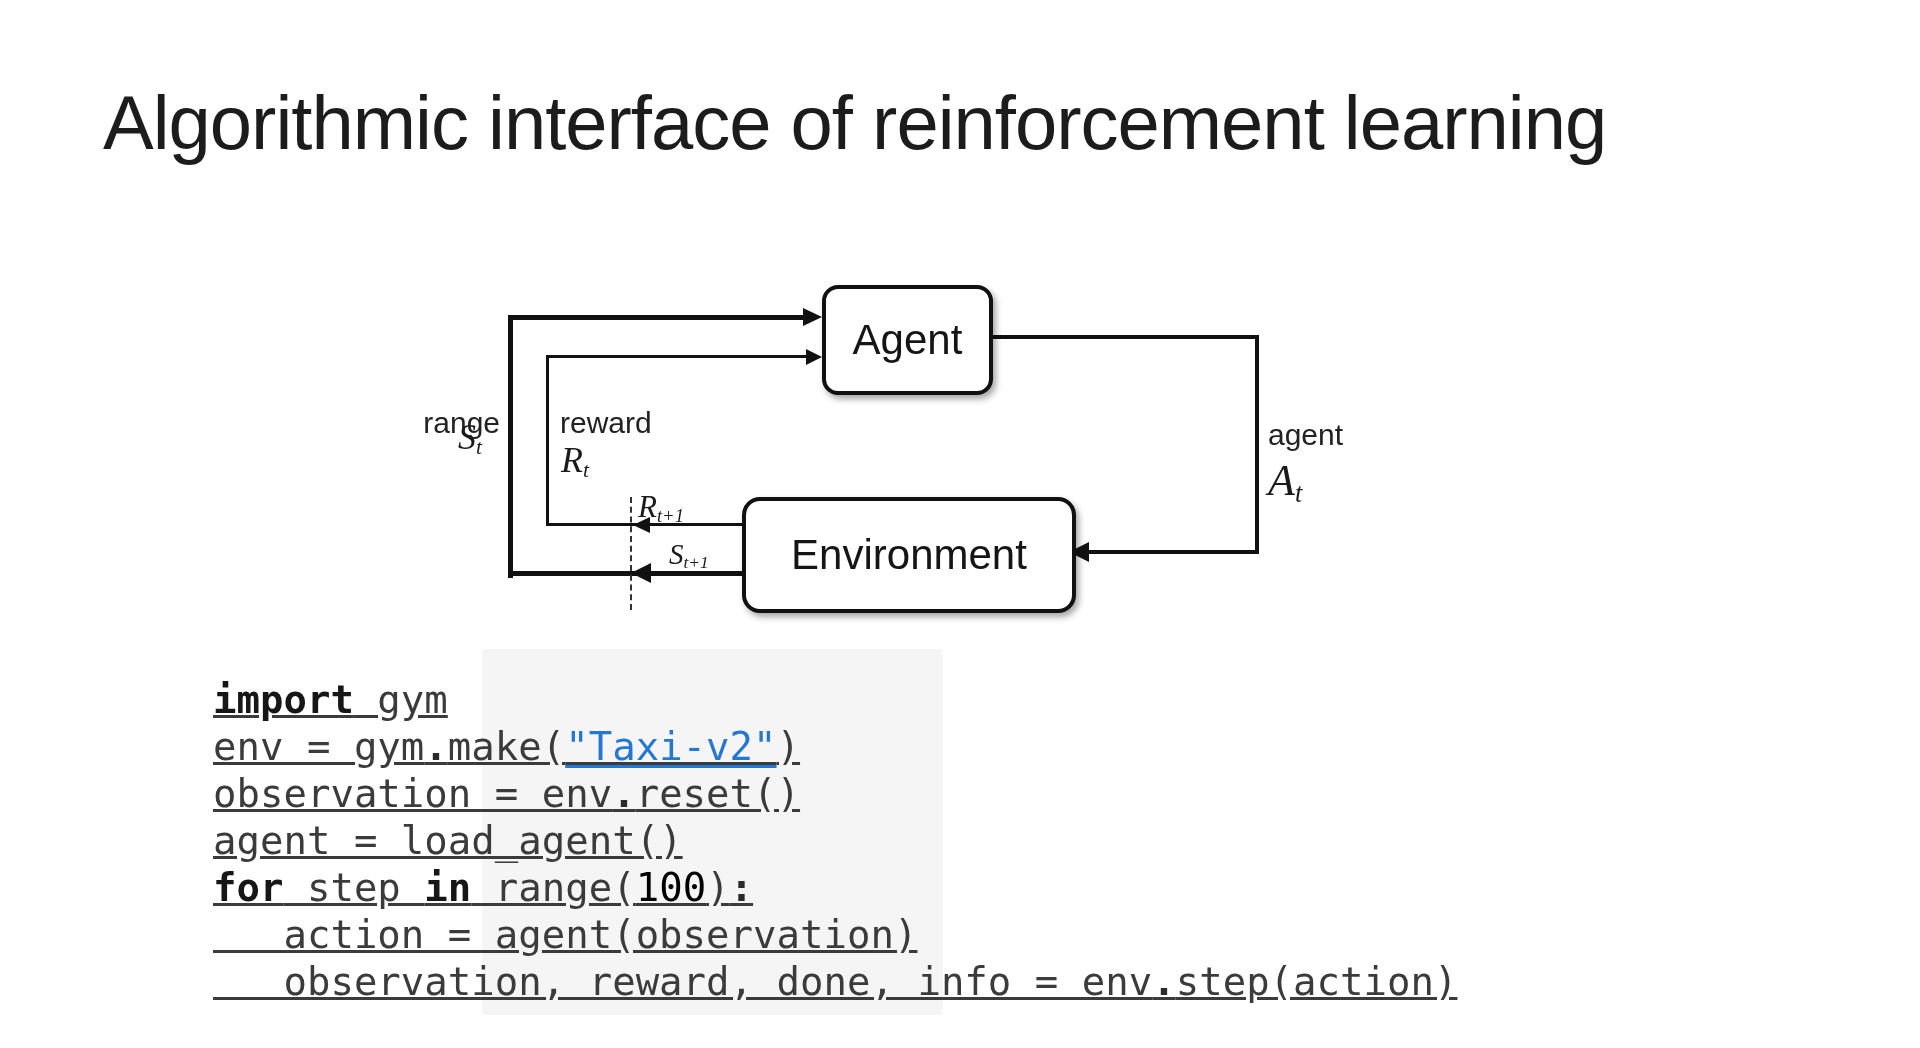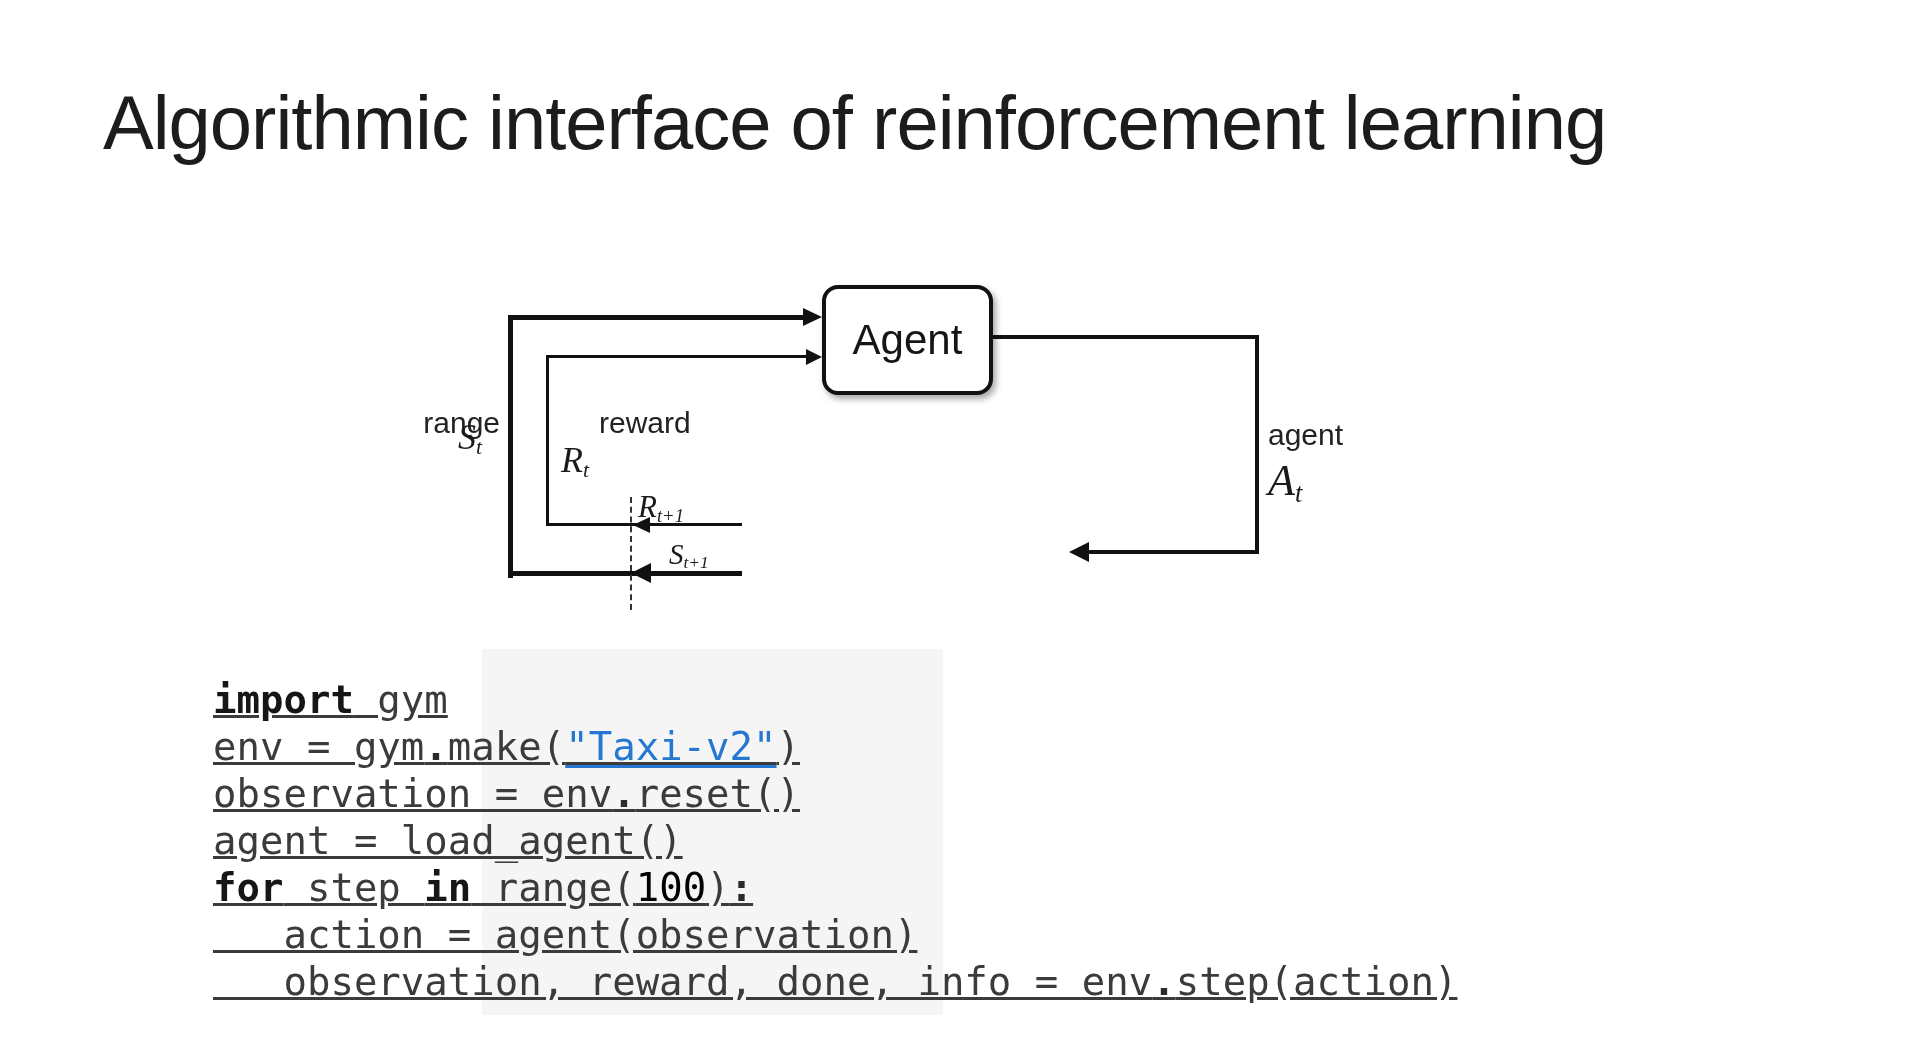--- a/index.html
+++ b/index.html
@@ -74,25 +74,28 @@
   <div class="line" style="left:985px;top:335px;width:274px;height:4px;"></div>
   <div class="line" style="left:1255px;top:335px;width:4px;height:219px;"></div>
   <div class="line" style="left:1079px;top:550px;width:180px;height:4px;"></div>
   <div class="arrow" style="left:1069px;top:542px;border-top:10px solid transparent;border-bottom:10px solid transparent;border-right:20px solid #111;"></div>
 
   <div class="dashed" style="left:630px;top:497px;height:113px;"></div>
 
   <div class="node agent-box">
     <span>Agent</span>
   </div>
+  <div class="node env-box">
+    <span>Environment</span>
+  </div>
 
   <div class="edge-label" style="left:360px;top:406px;width:140px;text-align:right;">range</div>
   <div class="math" style="left:360px;top:416px;width:122px;text-align:right;font-size:36px;"><span>S</span><span class="sub">t</span></div>
 
-  <div class="edge-label" style="left:560px;top:406px;margin-left:39px;">reward</div>
+  <div class="edge-label" style="left:560px;top:406px;">reward</div>
   <div class="math" style="left:561px;top:439px;font-size:36px;"><span>R</span><span class="sub">t</span></div>
 
   <div class="edge-label" style="left:1268px;top:418px;">agent</div>
   <div class="math" style="left:1268px;top:455px;font-size:44px;text-align:center;"><span>A</span><span class="sub">t</span></div>
 
   <div class="math" style="left:638px;top:489px;font-size:31px;"><span>R</span><span class="sub">t+1</span></div>
   <div class="math" style="left:669px;top:538px;font-size:29px;"><span>S</span><span class="sub">t+1</span></div>
 
   <div class="code-bg"></div>
   <div class="code" id="code-block"><div><span class="tok-kw">import</span><span class="tok-plain"> gym</span></div><div><span class="tok-plain">env = gym</span><span class="tok-op">.</span><span class="tok-plain">make(</span><span class="tok-link">"Taxi-v2"</span><span class="tok-plain">)</span></div><div><span class="tok-plain">observation = env</span><span class="tok-op">.</span><span class="tok-plain">reset()</span></div><div><span class="tok-plain">agent = load_agent()</span></div><div><span class="tok-kw">for</span><span class="tok-plain"> step </span><span class="tok-kw">in</span><span class="tok-plain"> range(</span><span class="tok-num">100</span><span class="tok-plain">)</span><span class="tok-op">:</span></div><div><span class="tok-plain">   action = agent(observation)</span></div><div><span class="tok-plain">   observation, reward, done, info = env</span><span class="tok-op">.</span><span class="tok-plain">step(action)</span></div></div>

